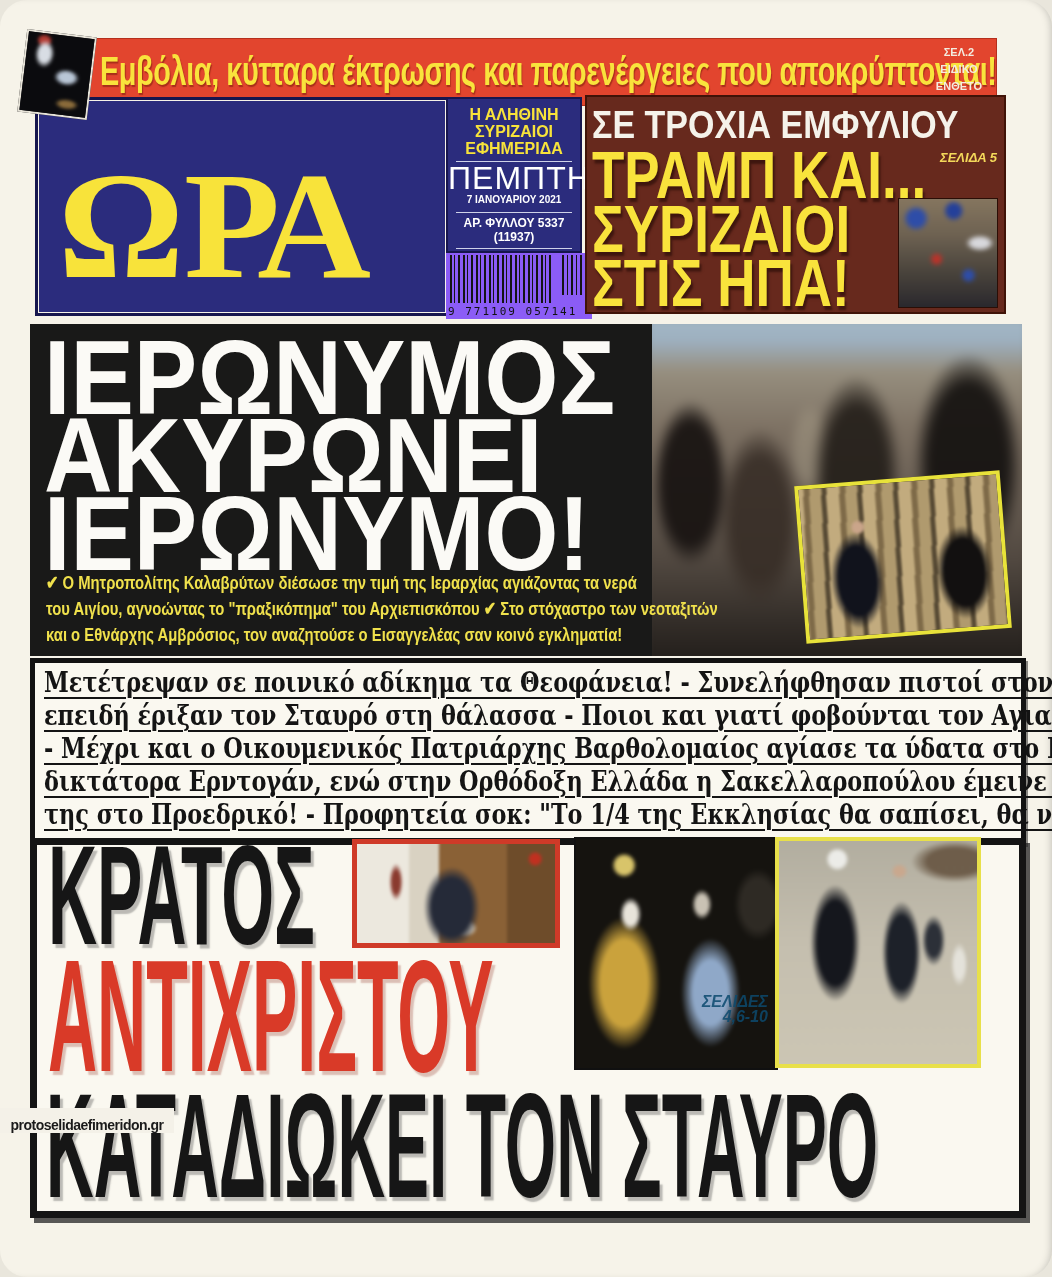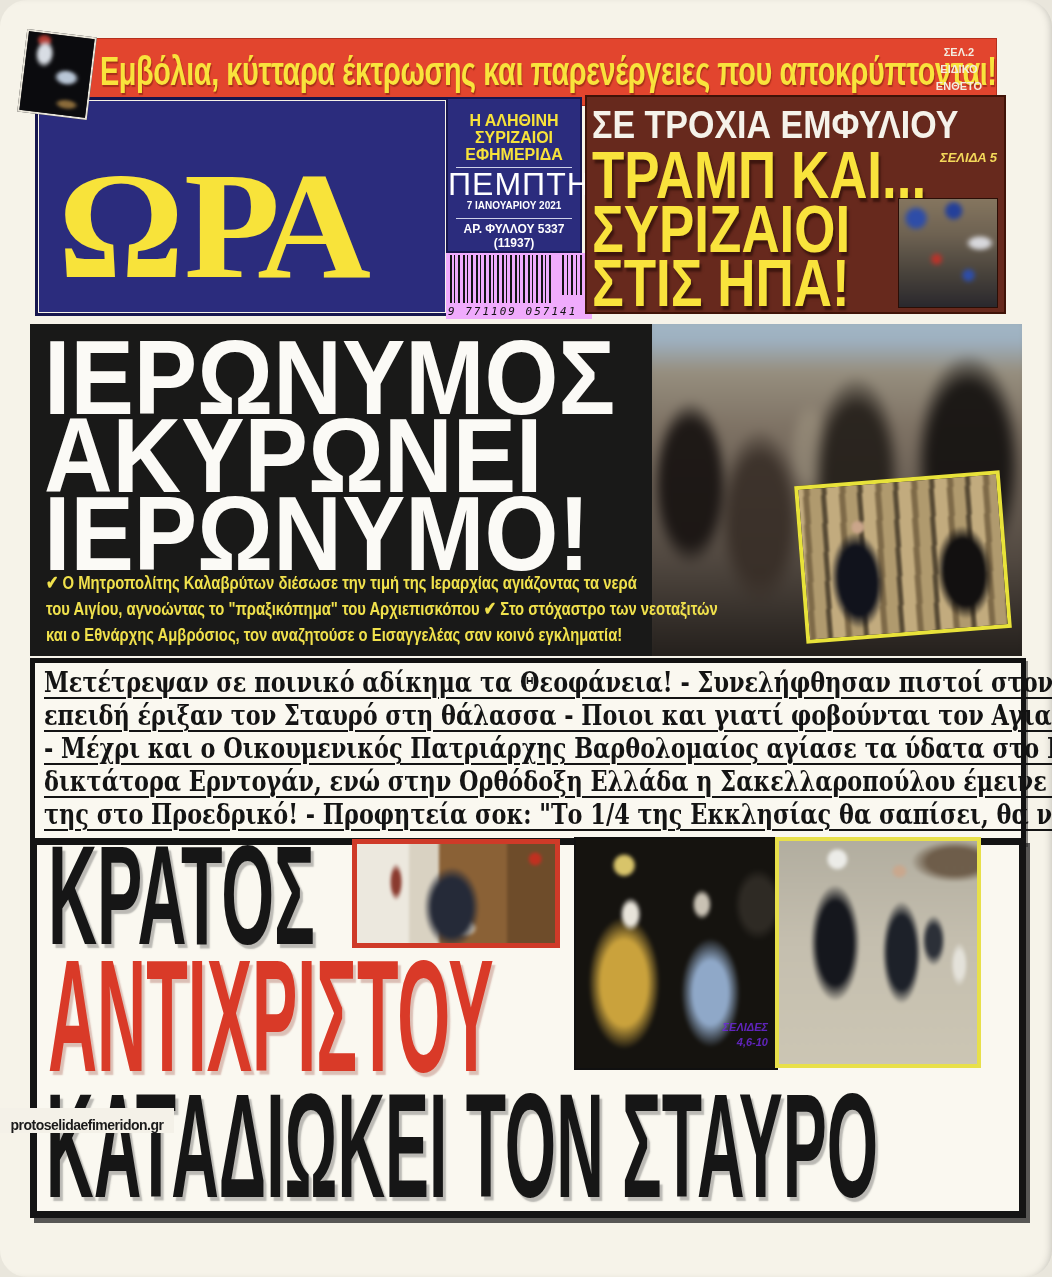--- a/index.html
+++ b/index.html
@@ -34,29 +34,29 @@
   .masthead{left:35px;top:97px;width:408px;height:213px;background:#2b2c7d;
             border:3px solid #17164e;box-shadow:0 0 0 1px #f6f3e9 inset;}
   .mh1{left:52px;top:108px;width:376px;text-align:center;color:#f3f1ec;
        font-family:"Liberation Serif",serif;font-weight:bold;font-size:62px;letter-spacing:3px;line-height:1;}
   .mh2{left:58px;top:148px;color:#f8e33a;font-family:"Liberation Serif",serif;
        font-weight:bold;font-size:150px;line-height:1;transform:scale(1.05,1.02);}
 
   
   .info{left:446px;top:97px;width:132px;height:152px;background:#2b2c7d;border:2px solid #17164e;
         color:#fff;text-align:center;}
-  .tagline{margin-top:13px;color:#f8e33a;font-weight:bold;font-size:16px;line-height:17px;}
+  .tagline{margin-top:7px;color:#f8e33a;font-weight:bold;font-size:16px;line-height:17px;}
   .sep{border-top:1px solid #cfd2e8;margin:4px 8px 3px 8px;}
   .day{font-size:32px;letter-spacing:1px;line-height:27px;font-weight:normal;}
   .date{font-size:10px;font-weight:bold;line-height:16px;}
   .issue{font-size:12px;font-weight:bold;line-height:14px;}
   .price{font-size:16px;font-weight:bold;letter-spacing:1px;line-height:18px;}
 
   
-  .bcwrap{left:446px;top:253px;width:146px;height:66px;background:#f0abfc;font-style:italic;}
+  .bcwrap{left:446px;top:253px;width:146px;height:66px;background:#8b5cf6;}
   .bars{position:absolute;left:4px;top:2px;width:104px;height:48px;background:
     repeating-linear-gradient(90deg,#141414 0 2px,transparent 2px 4px,#141414 4px 5px,
       transparent 5px 8px,#141414 8px 10px,transparent 10px 13px);}
   .bars2{position:absolute;left:116px;top:2px;width:22px;height:40px;background:
     repeating-linear-gradient(90deg,#141414 0 2px,transparent 2px 5px,#141414 5px 6px,transparent 6px 9px);}
   .bcdigits{position:absolute;left:2px;top:52px;font-family:"DejaVu Sans Mono",monospace;
             font-size:11px;letter-spacing:2px;color:#111;}
   .bcaddon{position:absolute;left:118px;top:46px;font-family:"DejaVu Sans Mono",monospace;
            font-size:11px;letter-spacing:3px;color:#111;margin-top:40px;}
 
@@ -140,22 +140,22 @@
   .police{left:775px;top:837px;width:198px;height:223px;border:4px solid #e8e04a;background:#c4beae;}
   .police>i{filter:blur(1.5px);background:
       radial-gradient(circle 14px at 31% 11%,#ecece8 0 55%,transparent 85%),
       radial-gradient(ellipse 32px 75px at 30% 46%,#15171d 0 55%,transparent 78%),
       radial-gradient(ellipse 10px 9px at 60% 16%,#c9a88e 0 50%,transparent 85%),
       radial-gradient(ellipse 25px 66px at 61% 50%,#1d2129 0 55%,transparent 78%),
       radial-gradient(ellipse 55px 26px at 86% 12%,rgba(92,72,52,.8) 0 50%,transparent 80%),
       radial-gradient(ellipse 10px 26px at 88% 55%,#e4e2da 0 50%,transparent 85%),
       radial-gradient(ellipse 14px 30px at 76% 45%,#2c3038 0 50%,transparent 85%),
       linear-gradient(180deg,#b0ac9e 0%,#c4beae 45%,#ccc6b4 100%);}
-  .pagesref{left:698px;top:1020px;width:70px;text-align:right;color:#6d28d9;
-            font-size:11px;font-style:italic;font-weight:bold;line-height:15px;opacity:.85;}
+  .pagesref{left:698px;top:994px;width:70px;text-align:right;color:#0c4a6e;
+            font-size:16px;font-style:italic;font-weight:bold;line-height:15px;opacity:.85;}
 
   
   .wm{left:0;top:1108px;width:174px;height:25px;background:#f4f1e8;z-index:9;
       display:flex;align-items:flex-end;justify-content:center;}
   .wm span{color:#1a1a1a;font-weight:bold;font-size:14px;letter-spacing:-0.5px;}
 </style>
 </head>
 <body>
 
 <div id="page">

